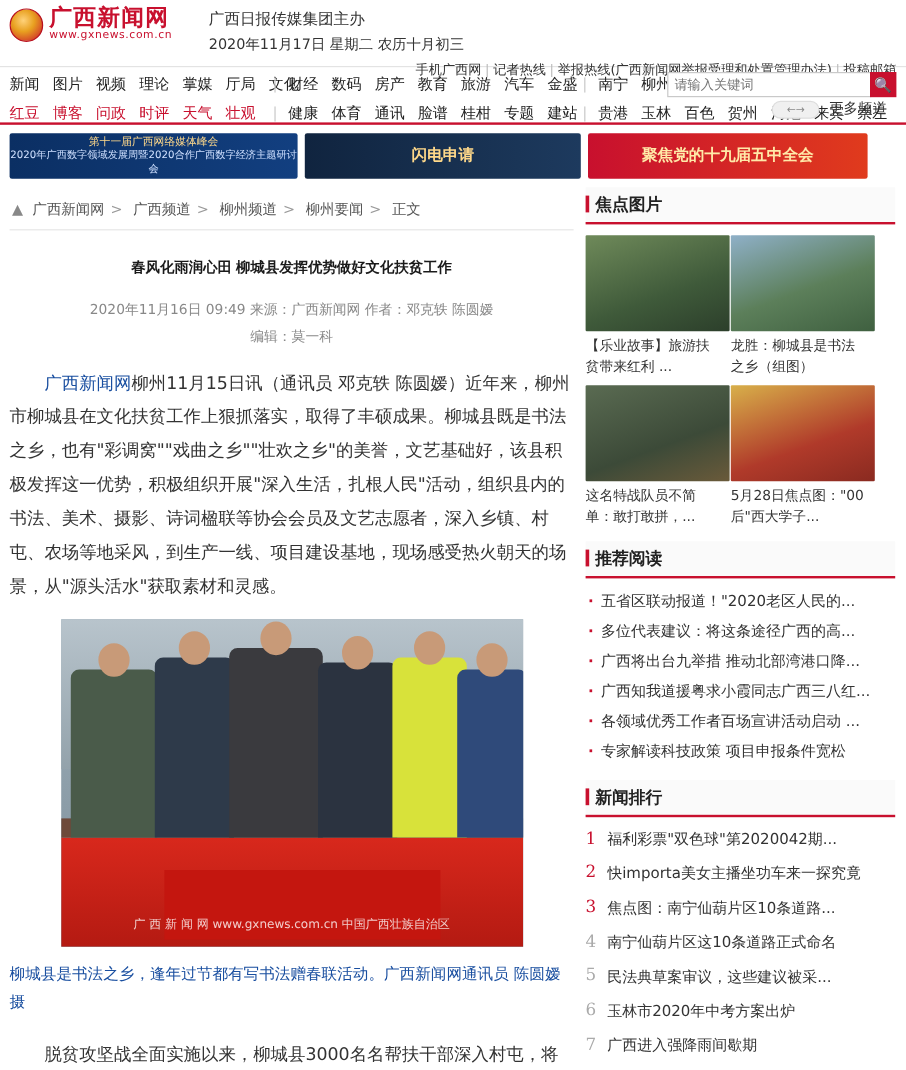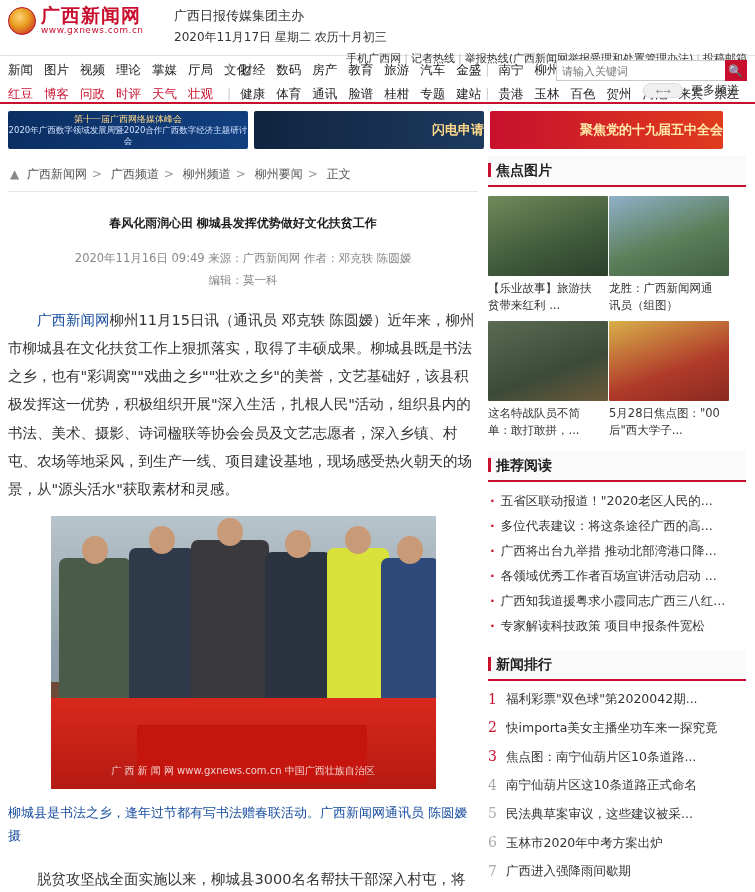--- a/index.html
+++ b/index.html
@@ -73,21 +73,21 @@
   .arrow-pill {
     display: inline-block; width: 40px; height: 15px; background: #f0f0f0;
     border: 1px solid #ddd; border-radius: 8px; margin-right: 4px;
     font-size: 9px; text-align: center; line-height: 14px; color: #888;
   }
 
   
   .bannerrow { display: flex; gap: 6px; padding: 7px 8px; }
   .ban {
     height: 38px; border-radius: 2px; color: #fff;
-    display: flex; align-items: center; justify-content: flex-end;
+    display: flex; align-items: center; justify-content: center;
     font-size: 11px; overflow: hidden; text-align: center; line-height: 1.25;
   }
   .ban1 { width: 240px; background: linear-gradient(90deg,#0b2f63,#123f80); }
   .ban1 .l1 { font-size: 9px; color: #ffd98a; display:block;}
   .ban1 .l2 { font-size: 8.5px; color: #cfe0ff; display:block;}
   .ban2 { width: 230px; background: linear-gradient(90deg,#10243f,#1d3a5e); position: relative;}
   .ban2 .txt { font-size: 13px; font-weight: bold; color: #ffd98a; }
   .ban3 {
     width: 233px;
     background: linear-gradient(90deg,#c8102e,#e03b1d);
@@ -358,41 +358,41 @@
 
       <div class="panel">
         <div class="panel-hd">焦点图片</div>
         <div class="pics">
           <div class="pic">
             <div class="thumb t1"></div>
             <div class="cap">【乐业故事】旅游扶贫带来红利 ...</div>
           </div>
           <div class="pic">
             <div class="thumb t2"></div>
-            <div class="cap">龙胜：广西新闻网通讯员（组图）</div>
+            <div class="cap">龙胜：柳城县是书法之乡（组图）</div>
           </div>
           <div class="pic">
             <div class="thumb t3"></div>
             <div class="cap">这名特战队员不简单：敢打敢拼，...</div>
           </div>
           <div class="pic">
             <div class="thumb t4"></div>
             <div class="cap">5月28日焦点图："00后"西大学子...</div>
           </div>
         </div>
       </div>
 
       <div class="panel">
         <div class="panel-hd">推荐阅读</div>
         <ul class="linklist">
           <li>五省区联动报道！"2020老区人民的...</li>
           <li>多位代表建议：将这条途径广西的高...</li>
           <li>广西将出台九举措 推动北部湾港口降...</li>
+          <li>广西知我道援粤求小霞同志广西三八红...</li>
           <li>各领域优秀工作者百场宣讲活动启动 ...</li>
-          <li>广西知我道援粤求小霞同志广西三八红...</li>
           <li>专家解读科技政策 项目申报条件宽松</li>
         </ul>
       </div>
 
       <div class="panel">
         <div class="panel-hd">新闻排行</div>
         <ul class="ranklist">
           <li>
             <span class="rk">1</span>
             <span class="rtxt">福利彩票"双色球"第2020042期...</span>

